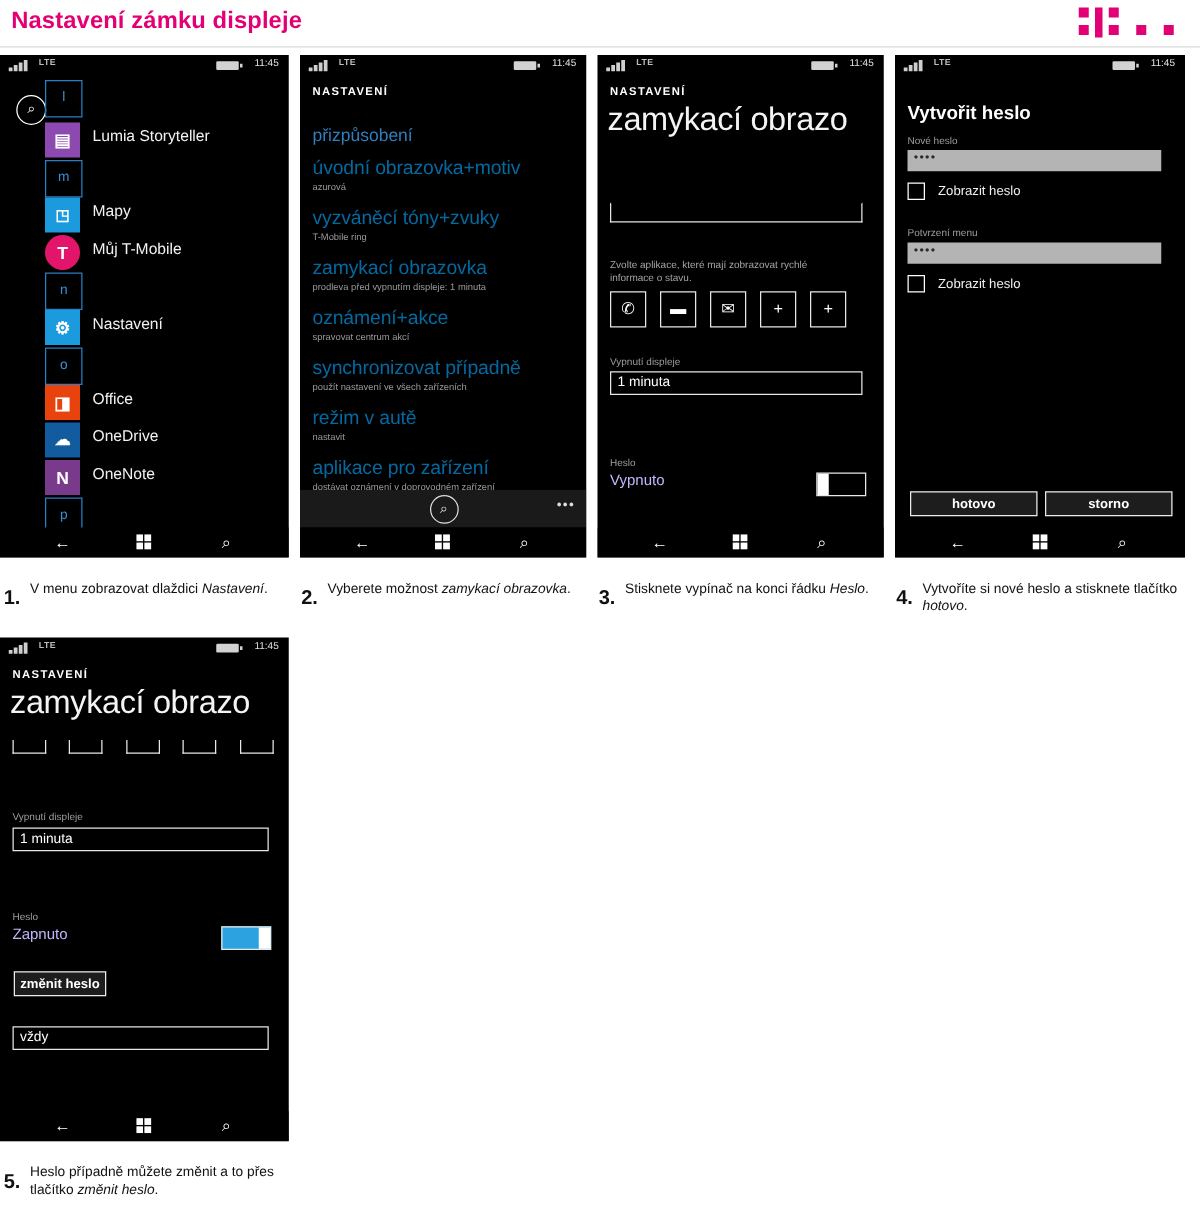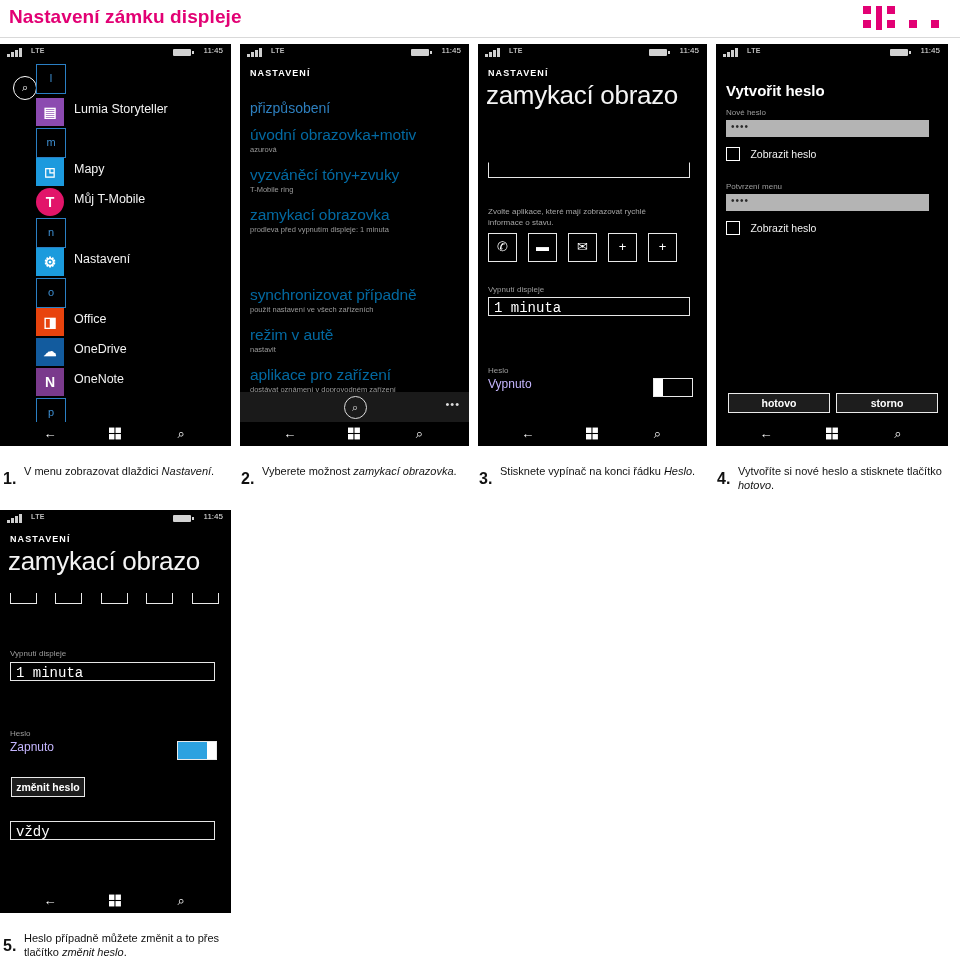--- a/index.html
+++ b/index.html
@@ -53,21 +53,21 @@
   .set-item{position:absolute;left:10px;right:6px;}
   .set-title{font-size:15.5px;color:#0369a1;font-weight:300;line-height:18px;letter-spacing:-0.1px;}
   .set-sub{font-size:7.5px;color:#9a9a9a;line-height:11px;margin-top:0px;}
   .appbar{position:absolute;left:0;bottom:24px;width:100%;height:30px;background:#1a1a1a;}
   .appbar-circ{position:absolute;left:50%;margin-left:-11px;top:4px;width:21px;height:21px;border:1.4px solid #ddd;border-radius:50%;
       color:#ddd;font-size:11px;line-height:20px;text-align:center;}
   .appbar-dots{position:absolute;right:9px;top:6px;color:#ddd;font-size:11px;letter-spacing:1px;}
 
   .field-label{position:absolute;left:10px;font-size:8px;color:#9d9d9d;}
   .field-box{position:absolute;left:10px;border:1.4px solid #e6e6e6;background:#000;}
-  .field-box span{position:absolute;left:5px;top:2px;font-size:14px;color:#fff;font-weight:300;font-family:Liberation Mono, monospace;}
+  .field-box span{position:absolute;left:5px;top:2px;font-size:11px;color:#fff;font-weight:300;}
   .hint-text{position:absolute;left:10px;font-size:8px;color:#a5a5a5;line-height:11px;}
 
   .qbox{position:absolute;width:27px;height:27px;border:1.6px solid #e8e8e8;color:#fff;font-size:13px;line-height:25px;text-align:center;}
   .state-label{position:absolute;left:10px;font-size:12px;color:#c4b5fd;font-weight:300;}
 
   .toggle{position:absolute;width:38px;height:17px;border:1.6px solid #e9e9e9;background:#000;}
   .toggle .knob{position:absolute;top:0;width:9px;height:100%;background:#fff;}
   .toggle.on{background:#2da2e0;border-color:#e9e9e9;}
   .toggle.on .knob{right:0;}
   .toggle.off .knob{left:0;}
@@ -206,20 +206,24 @@
     <div class="set-sub">azurová</div>
   </div>
   <div class="set-item" style="top:122px;">
     <div class="set-title">vyzváněcí tóny+zvuky</div>
     <div class="set-sub">T-Mobile ring</div>
   </div>
   <div class="set-item" style="top:162px;">
     <div class="set-title">zamykací obrazovka</div>
     <div class="set-sub">prodleva před vypnutím displeje: 1 minuta</div>
   </div>
+  <div class="set-item" style="top:202px;">
+    <div class="set-title">oznámení+akce</div>
+    <div class="set-sub">spravovat centrum akcí</div>
+  </div>
   <div class="set-item" style="top:242px;">
     <div class="set-title">synchronizovat případně</div>
     <div class="set-sub">použít nastavení ve všech zařízeních</div>
   </div>
   <div class="set-item" style="top:282px;">
     <div class="set-title">režim v autě</div>
     <div class="set-sub">nastavit</div>
   </div>
   <div class="set-item" style="top:322px;">
     <div class="set-title">aplikace pro zařízení</div>

